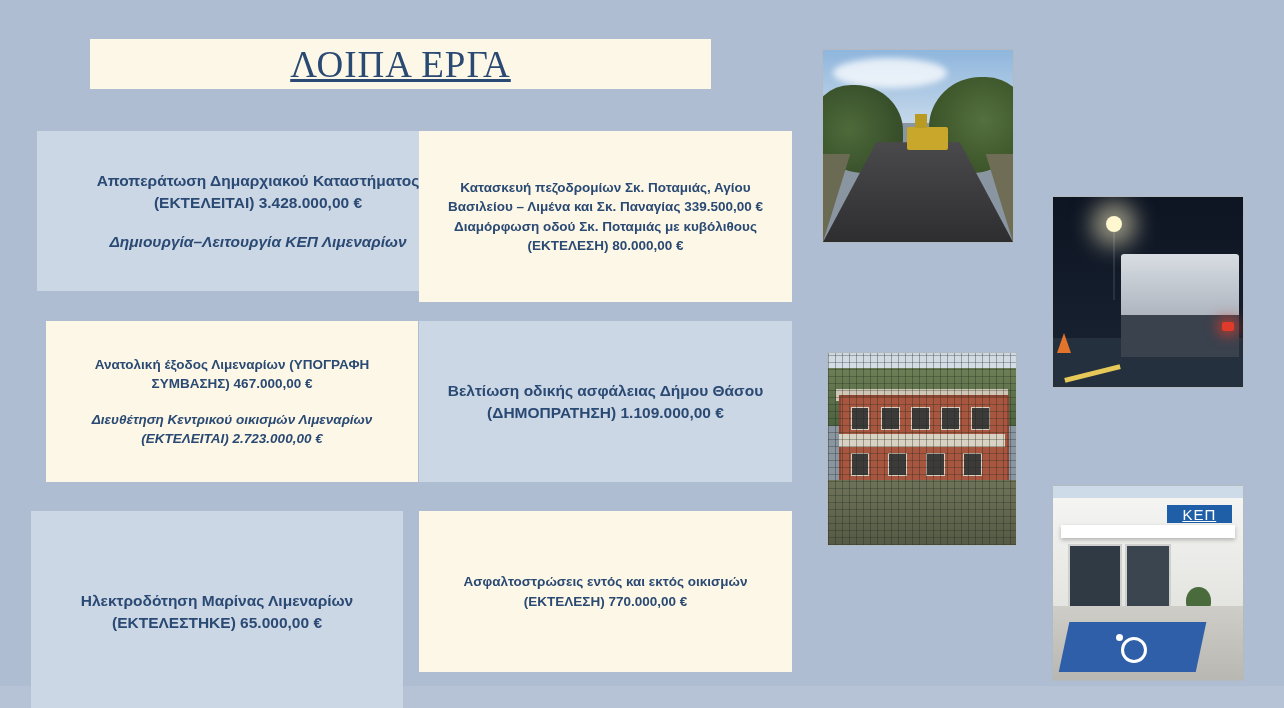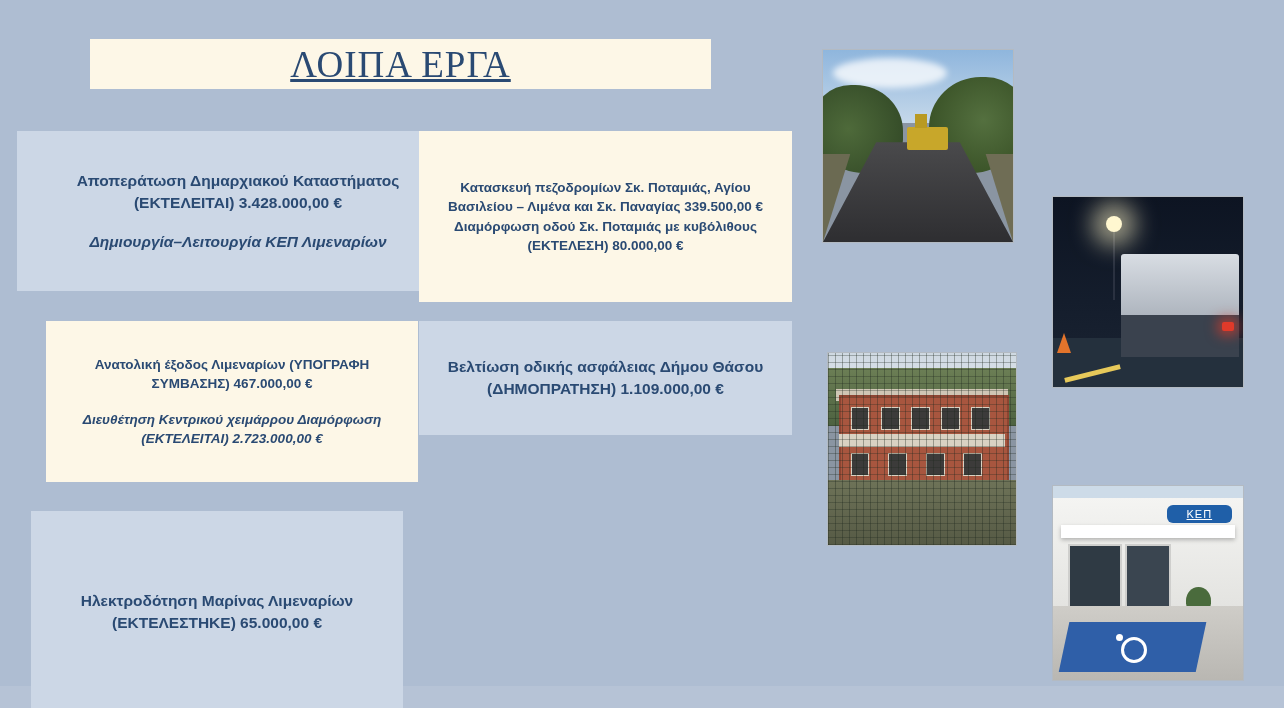--- a/index.html
+++ b/index.html
@@ -72,24 +72,24 @@
     line-height: 1.42;
   }
   .card p + p {
     margin-top: 17px;
     font-style: italic;
   }
   .fs-big p { font-size: 15.5px; }
   .fs-small p { font-size: 13.5px; }
 
   
-  #card-1 { left: 17px;  top: 131px; width: 412px; height: 160px; padding-left: 44px; }
+  #card-1 { left: 37px;  top: 131px; width: 412px; height: 160px; padding-left: 44px; }
   #card-2 { left: 419px; top: 131px; width: 373px; height: 171px; }
   #card-3 { left: 31px;  top: 321px; width: 372px; height: 161px; margin-left: 15px; }
-  #card-4 { left: 419px; top: 321px; width: 373px; height: 114px; }
+  #card-4 { left: 419px; top: 321px; width: 373px; height: 161px; }
   #card-5 { left: 31px;  top: 511px; width: 372px; height: 201px; }
   #card-6 { left: 419px; top: 511px; width: 373px; height: 161px; }
 
   
   .photo {
     position: absolute;
     overflow: hidden;
     background: #8a95a2;
     border: 1px solid rgba(255,255,255,0.35);
     box-sizing: border-box;
@@ -245,23 +245,23 @@
     background: linear-gradient(#f4f4f2, #e3e3e0);
   }
   .kep-canopy {
     position:absolute; left:4%; top:20%; width:92%; height:7%;
     background:#ffffff;
     box-shadow: 0 2px 4px rgba(0,0,0,0.25);
   }
   .kep-sign {
     position:absolute; right:6%; top:10%; width:34%; height:9%;
     background:#1f5fa8;
-    border-radius:6px;
+    border-radius:0;
     color:#fff;
-    font-size:11px;
+    font-size:15px;
     display:flex; align-items:center; justify-content:center;
     letter-spacing:1px;
     text-decoration:underline;
   }
   .kep-door {
     position:absolute; left:8%; top:30%; width:26%; height:34%;
     background:#2f3a44;
     border:2px solid #cfcfcd;
   }
   .kep-door2 {
@@ -318,36 +318,41 @@
 
   <div class="card card-cream fs-small" id="card-2">
     <div>
       <p>Κατασκευή πεζοδρομίων Σκ. Ποταμιάς, Αγίου Βασιλείου – Λιμένα και Σκ. Παναγίας 339.500,00 € Διαμόρφωση οδού Σκ. Ποταμιάς με κυβόλιθους (ΕΚΤΕΛΕΣΗ) 80.000,00 €</p>
     </div>
   </div>
 
   <div class="card card-cream fs-small" id="card-3">
     <div>
       <p>Ανατολική έξοδος Λιμεναρίων (ΥΠΟΓΡΑΦΗ ΣΥΜΒΑΣΗΣ) 467.000,00 €</p>
-      <p>Διευθέτηση Κεντρικού χειμάρρου Διαμόρφωση (ΕΚΤΕΛΕΙΤΑΙ) 2.723.000,00 €</p>
+      <p>Διευθέτηση Κεντρικού οικισμών Λιμεναρίων (ΕΚΤΕΛΕΙΤΑΙ) 2.723.000,00 €</p>
     </div>
   </div>
 
   <div class="card card-blue fs-big" id="card-4">
     <div>
       <p>Βελτίωση οδικής ασφάλειας Δήμου Θάσου (ΔΗΜΟΠΡΑΤΗΣΗ) 1.109.000,00 €</p>
     </div>
   </div>
 
   <div class="card card-blue fs-big" id="card-5">
     <div>
       <p>Ηλεκτροδότηση Μαρίνας Λιμεναρίων (ΕΚΤΕΛΕΣΤΗΚΕ) 65.000,00 €</p>
     </div>
   </div>
 
+  <div class="card card-cream fs-small" id="card-6">
+    <div>
+      <p>Ασφαλτοστρώσεις εντός και εκτός οικισμών (ΕΚΤΕΛΕΣΗ)  770.000,00 €</p>
+    </div>
+  </div>
 
   <div class="photo" id="photo-road">
     <div class="ph-inner">
       <div class="road-sky"></div>
       <div class="road-clouds"></div>
       <div class="road-trees-l"></div>
       <div class="road-trees-r"></div>
       <div class="road-shoulder-l"></div>
       <div class="road-shoulder-r"></div>
       <div class="road-surface"></div>

